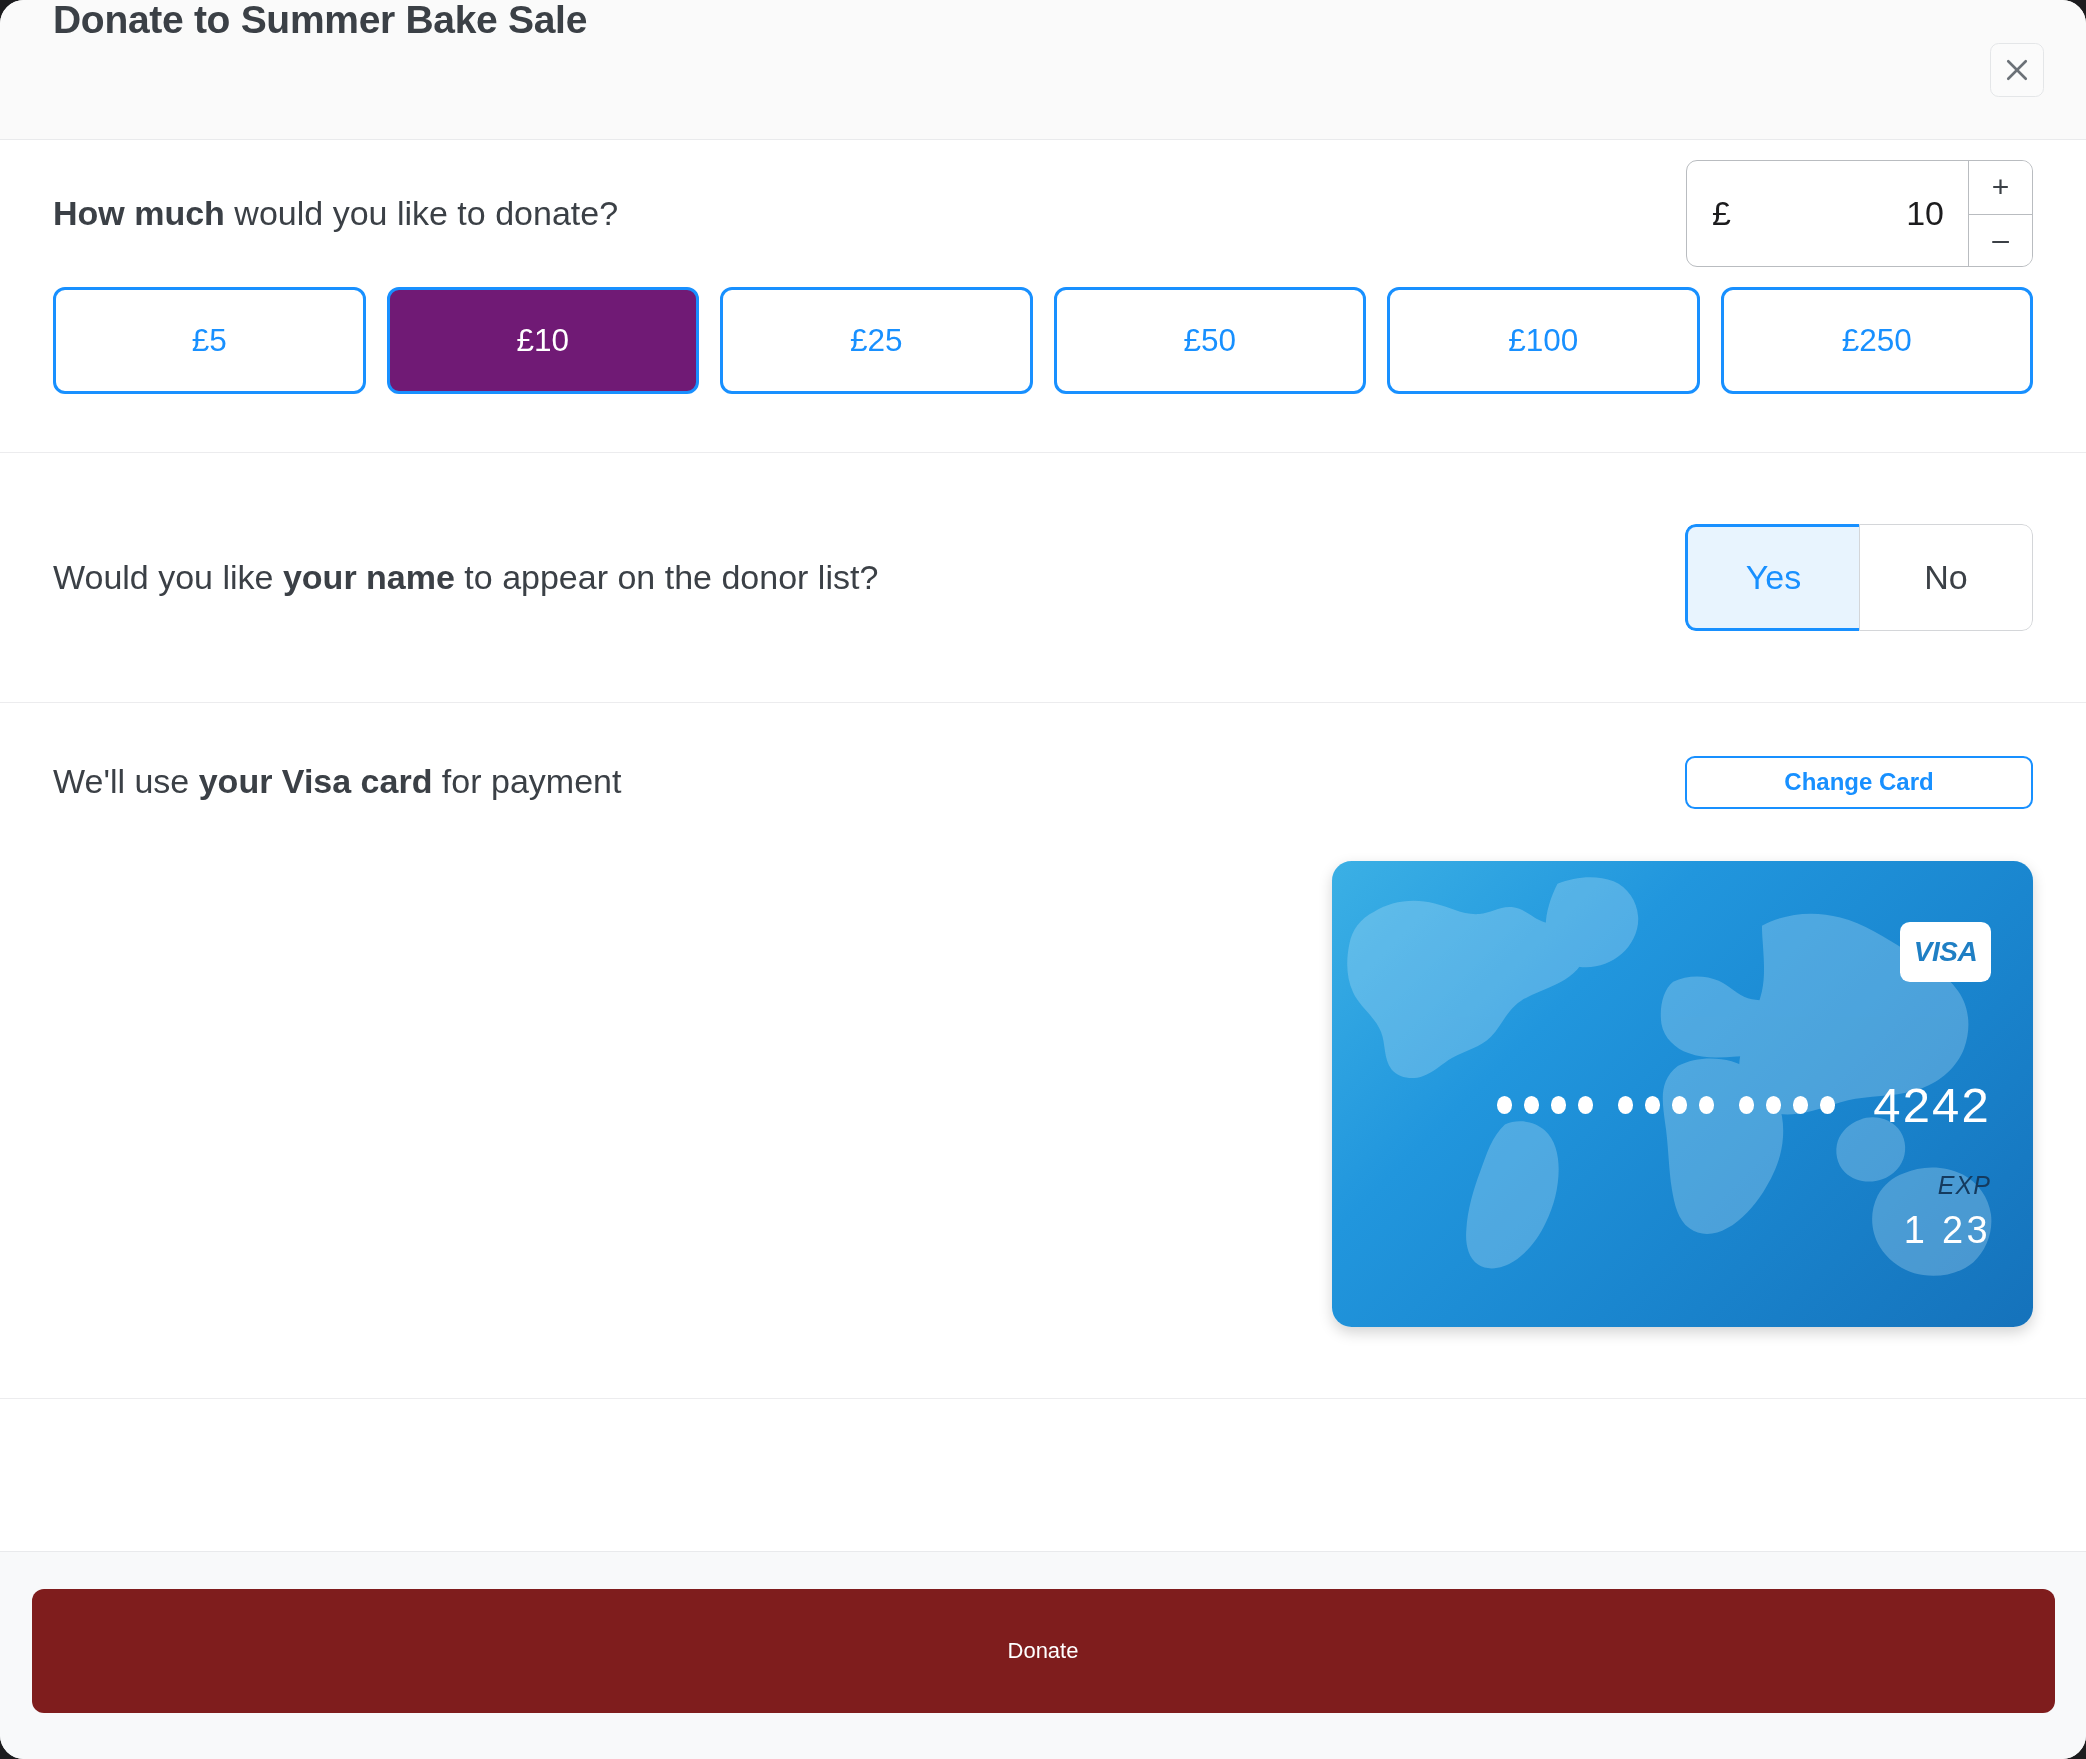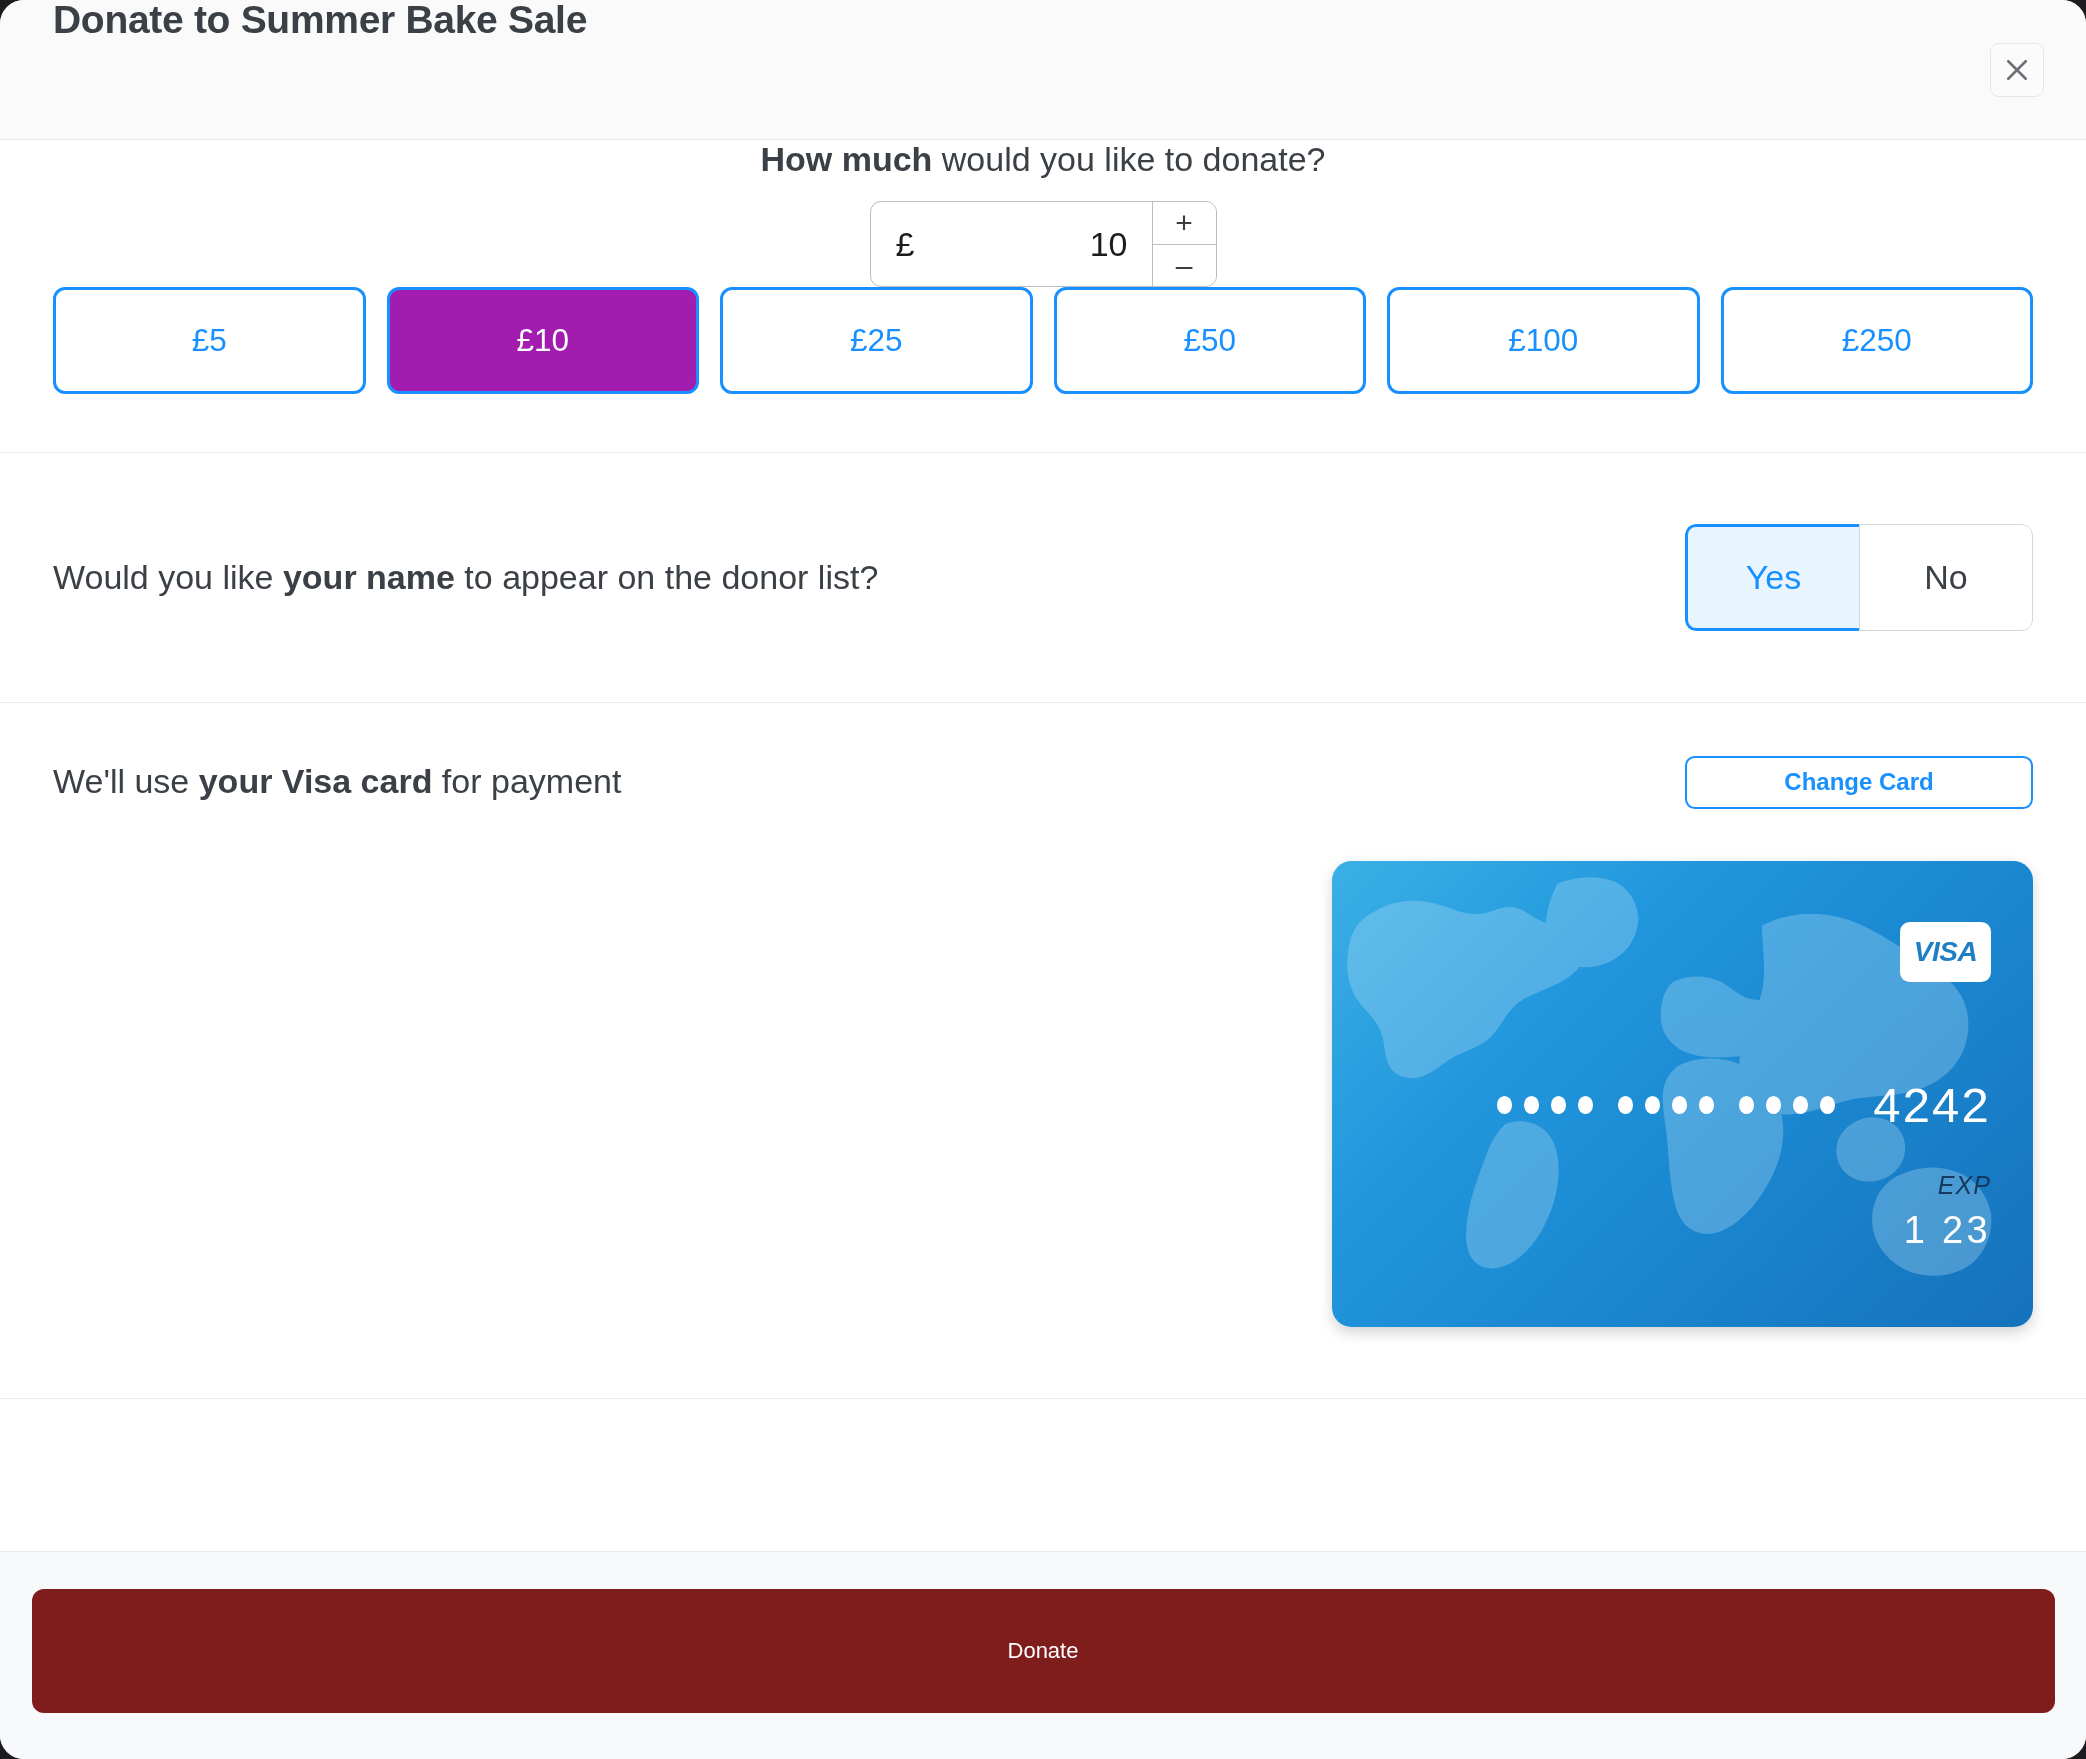--- a/index.html
+++ b/index.html
@@ -76,21 +76,21 @@
   .prompt {
     font-size: 34px;
     color: #3b4046;
     font-weight: normal;
     line-height: 1.15;
     white-space: nowrap;
   }
   .prompt b { font-weight: bold; }
 
   
-  .amount-section .section-row { height: 147px; flex-direction: column; }
+  .amount-section .section-row { height: 147px; }
 
   .stepper {
     display: flex;
     width: 347px;
     height: 107px;
     border: 1.6px solid #b9bcc0;
     border-radius: 11px;
     overflow: hidden;
     background: #fff;
   }
@@ -149,21 +149,21 @@
     background: #ffffff;
     color: #1890ff;
     font-size: 31.5px;
     font-family: "Liberation Sans", sans-serif;
     display: flex;
     align-items: center;
     justify-content: center;
     cursor: pointer;
   }
   .preset.selected {
-    background: #a21caf;
+    background: #701a75;
     border-color: #1890ff;
     color: #ffffff;
   }
 
   
   .donor-section .section-row { height: 249px; }
 
   .segmented {
     display: flex;
     height: 107px;

